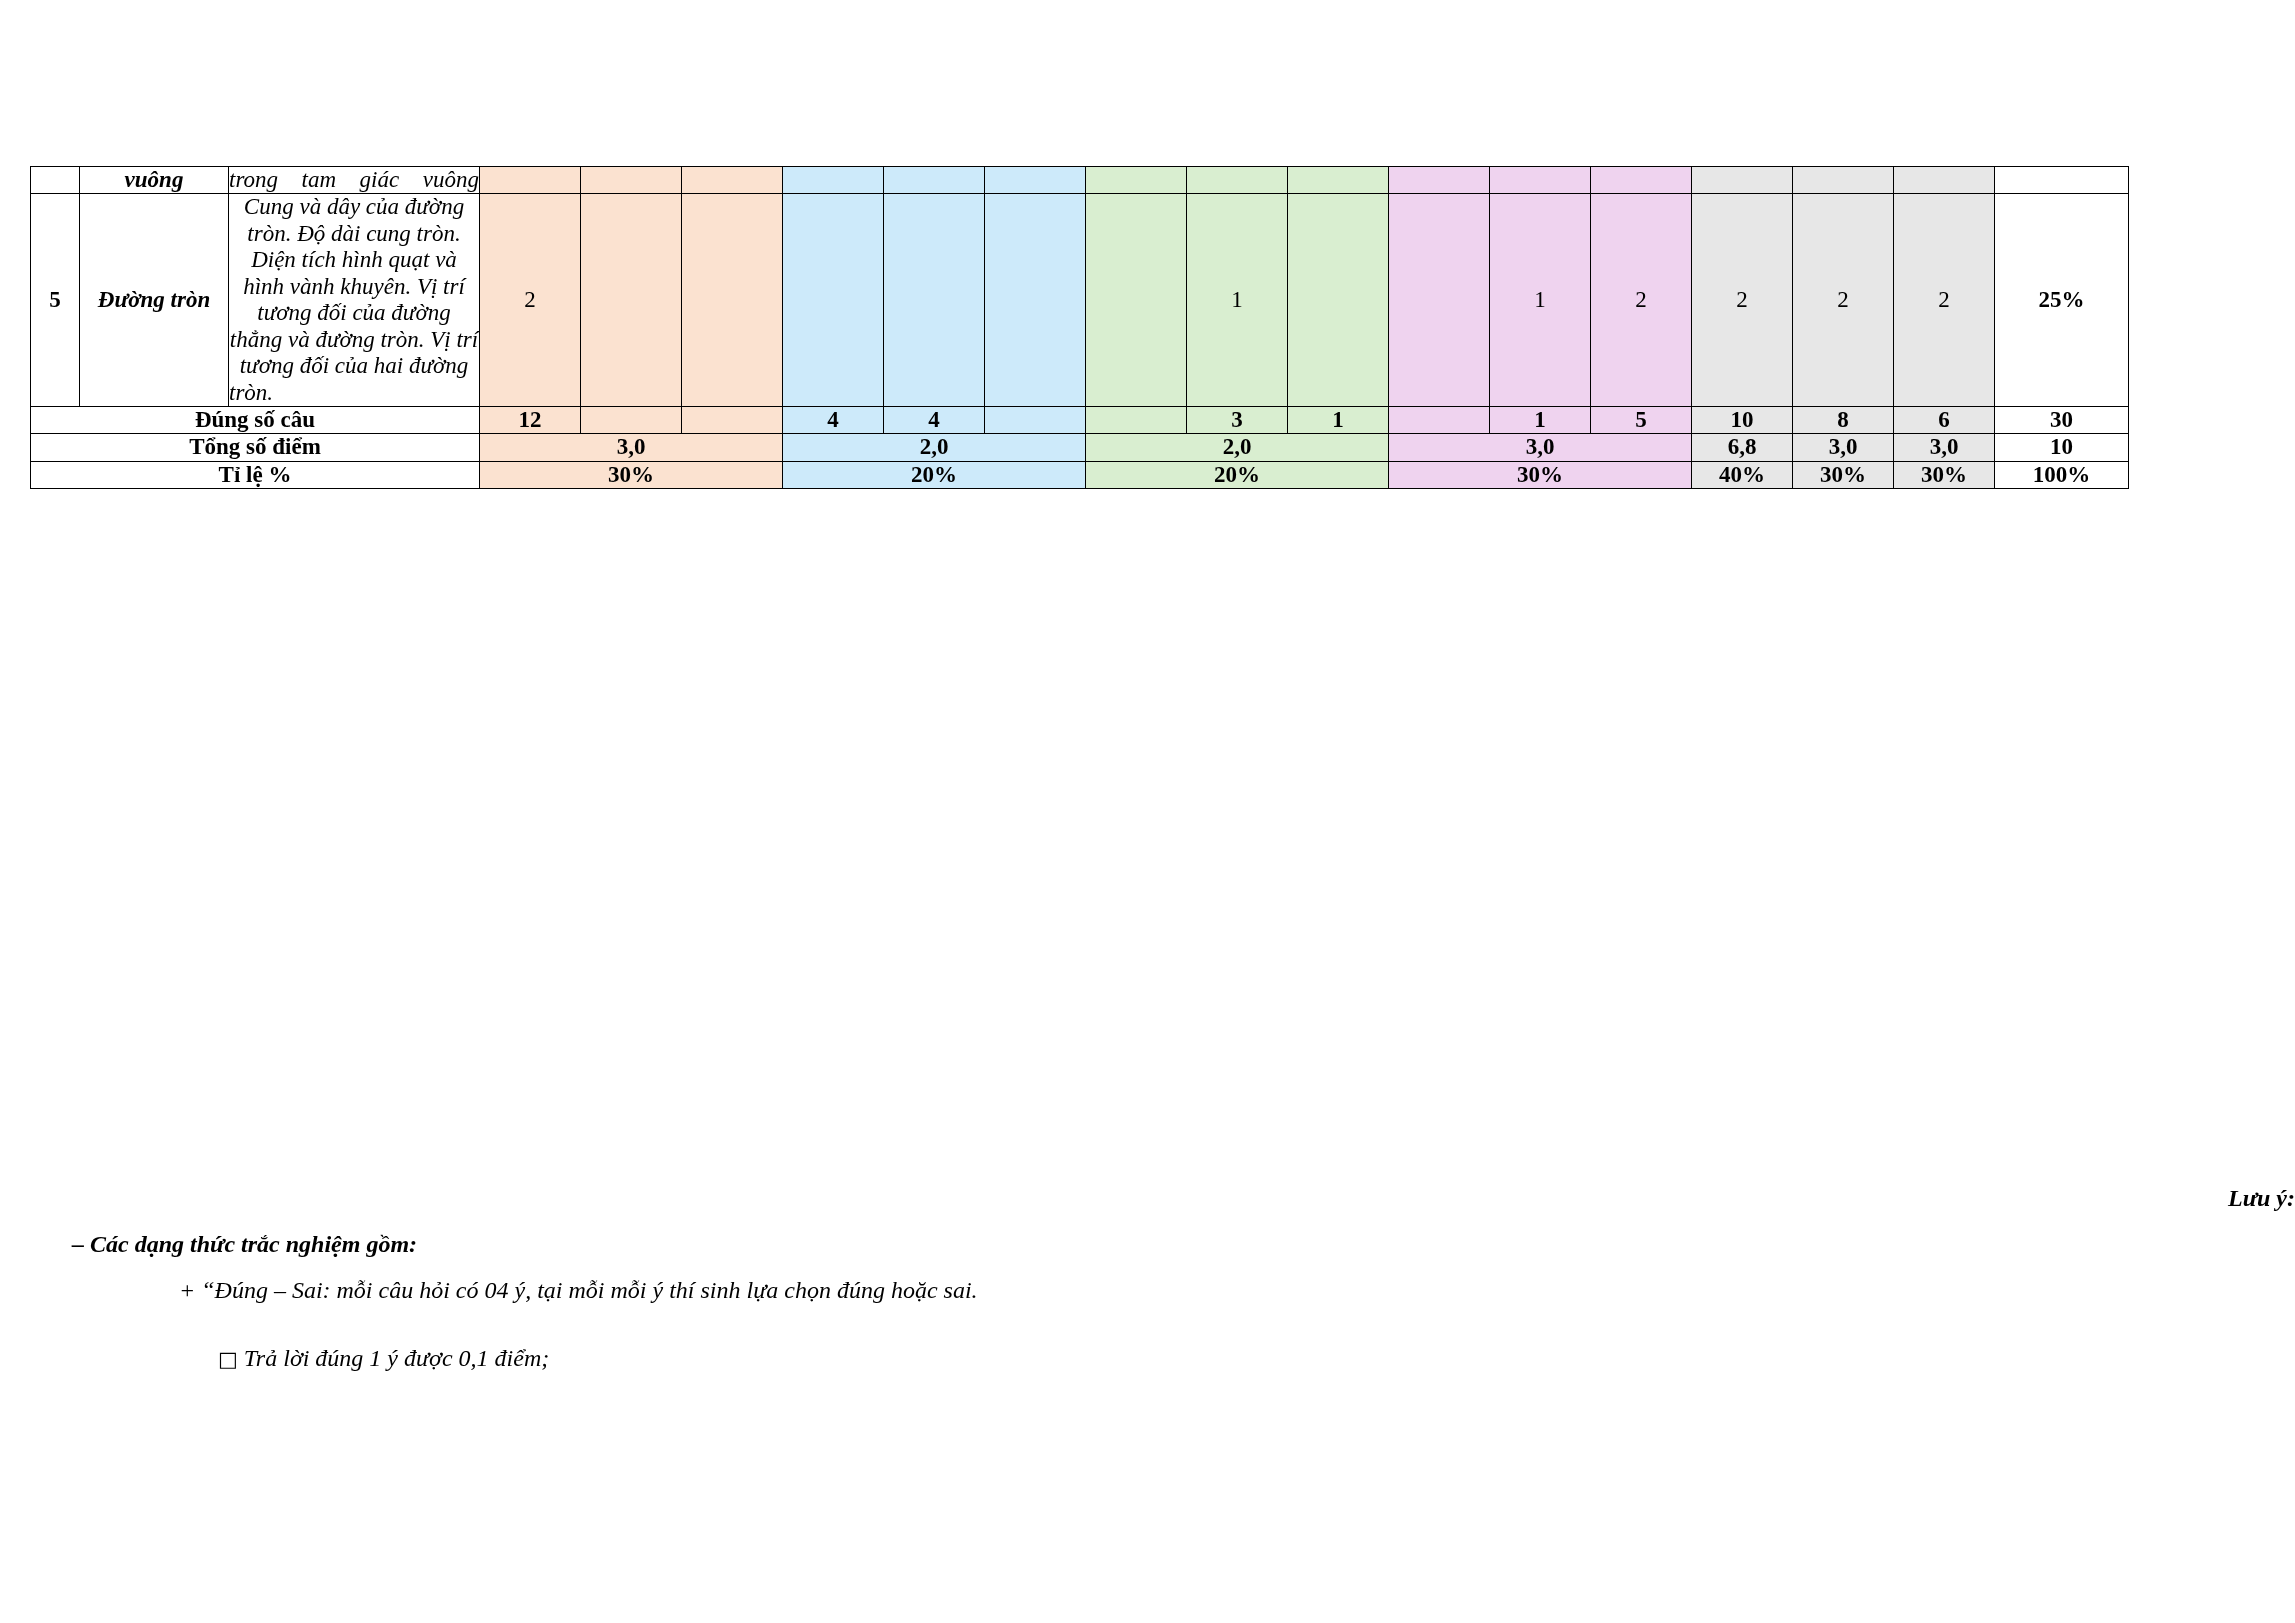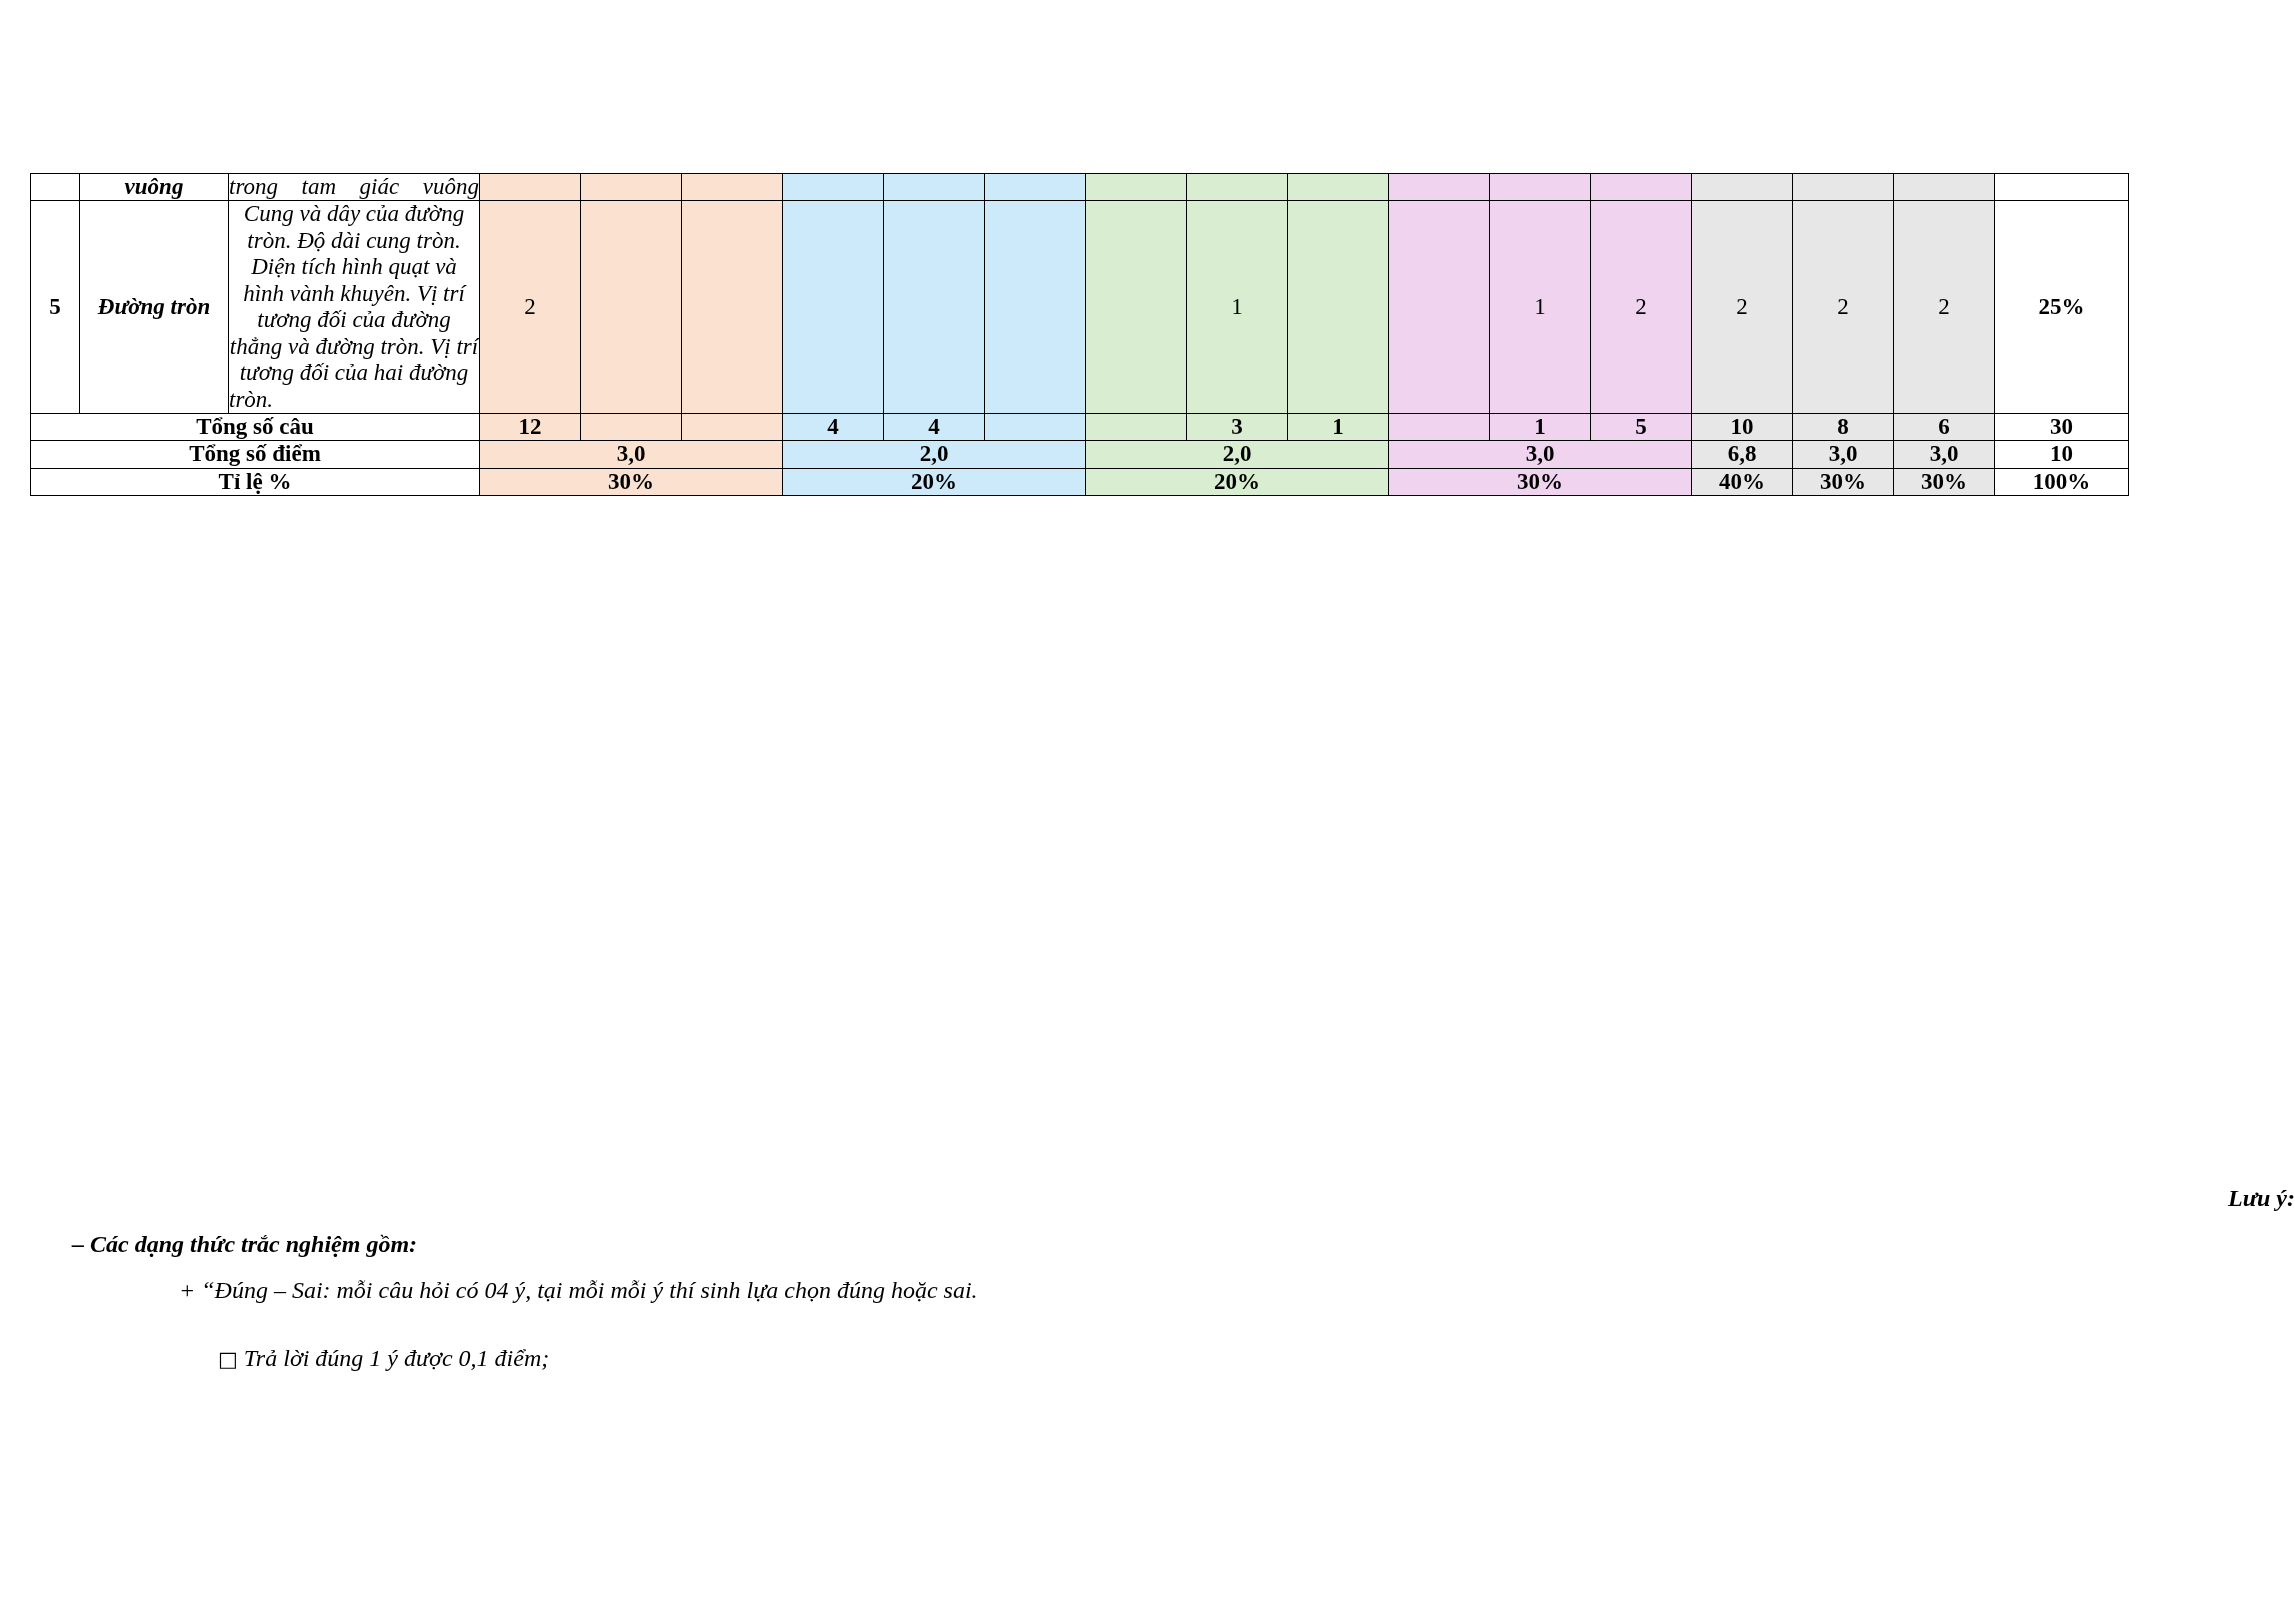--- a/index.html
+++ b/index.html
@@ -17,21 +17,21 @@
   }
   .page {
     position: absolute;
     left: 0; top: 0;
     width: 2295px;
     height: 1623px;
   }
   table.matrix {
     position: absolute;
     left: 30px;
-    top: 173px;
+    top: 166px;
     width: 2032px;
     border-collapse: collapse;
     table-layout: fixed;
   }
   table.matrix td {
     border: 1.6px solid #000000;
     padding: 0;
     vertical-align: middle;
     text-align: center;
     font-size: 23px;
@@ -175,21 +175,21 @@
         <td class="cell-num sh-purple"></td>
         <td class="cell-num sh-purple">1</td>
         <td class="cell-num sh-purple">2</td>
         <td class="cell-num sh-grey">2</td>
         <td class="cell-num sh-grey">2</td>
         <td class="cell-num sh-grey">2</td>
         <td class="cell-num sh-white bold">25%</td>
       </tr>
 
       <tr>
-        <td class="row-label sh-white" colspan="3">Tổng số câu</td>
+        <td class="row-label sh-white" colspan="3">Đúng số câu</td>
         <td class="cell-num sh-orange bold">12</td>
         <td class="cell-num sh-orange bold"></td>
         <td class="cell-num sh-orange bold"></td>
         <td class="cell-num sh-blue bold">4</td>
         <td class="cell-num sh-blue bold">4</td>
         <td class="cell-num sh-blue bold"></td>
         <td class="cell-num sh-green bold"></td>
         <td class="cell-num sh-green bold">3</td>
         <td class="cell-num sh-green bold">1</td>
         <td class="cell-num sh-purple bold"></td>

